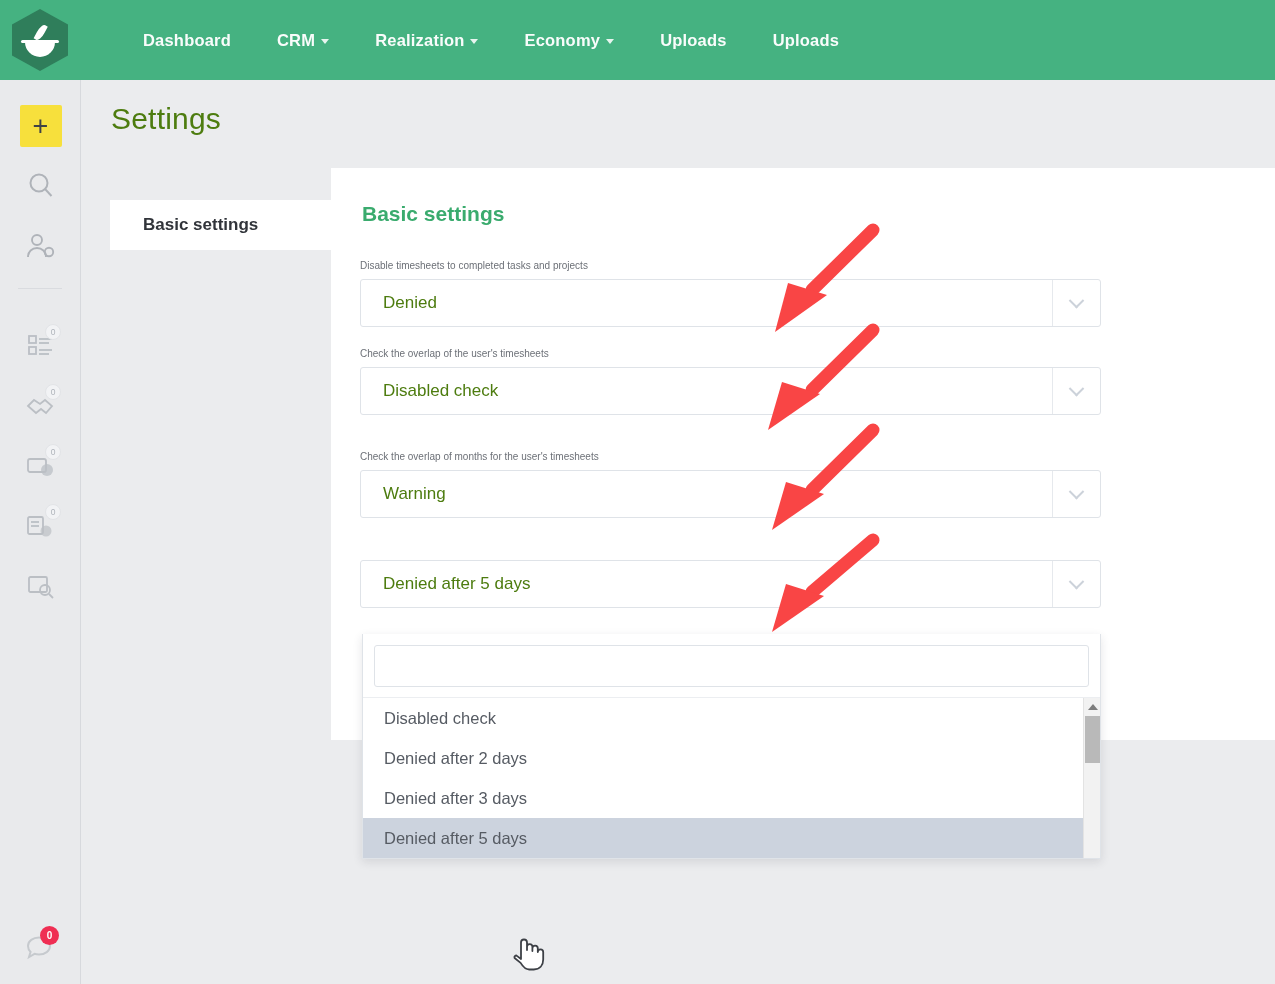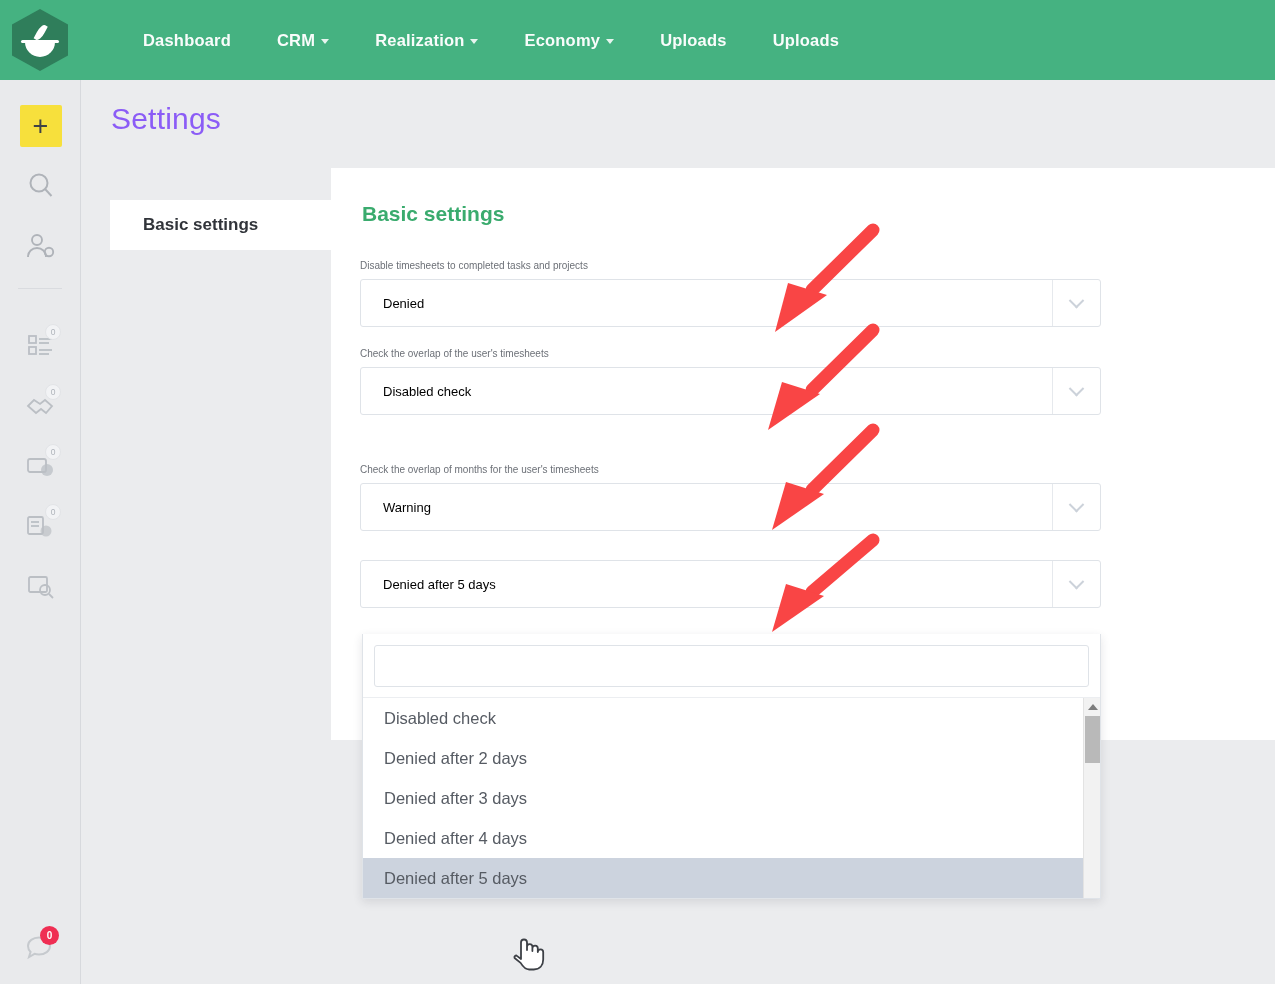--- a/index.html
+++ b/index.html
@@ -92,21 +92,21 @@
     position: absolute; right: 22px; top: 8px;
     width: 19px; height: 19px; border-radius: 50%;
     background: #ef2e53; color: #fff;
     font-size: 10px; line-height: 19px; text-align: center; font-weight: 700;
   }
 
   
   .page { position: absolute; left: 81px; top: 80px; width: 1194px; height: 904px; }
   .page-title {
     position: absolute; left: 30px; top: 22px;
-    font-size: 30px; color: #8b5cf6; font-weight: 400; letter-spacing: .2px;
+    font-size: 30px; color: #4d7c0f; font-weight: 400; letter-spacing: .2px;
   }
 
   
   .subnav { position: absolute; left: 29px; top: 120px; width: 250px; }
   .subnav-item {
     height: 50px; display: flex; align-items: center;
     padding-left: 33px; font-size: 17px; color: #55585e; cursor: pointer;
   }
   .subnav-item.active {
     background: #ffffff; color: #31343a; font-weight: 700;
@@ -126,21 +126,21 @@
   .field { position: absolute; left: 29px; width: 741px; }
   .field-label {
     font-size: 10px; color: #6c7077; margin-bottom: 8px; display: block;
   }
   .select-box {
     position: relative; height: 48px; background: #fff;
     border: 1px solid #dfe3e8; border-radius: 3px;
     display: flex; align-items: center; cursor: pointer;
   }
   .select-value {
-    padding-left: 22px; font-size: 13px; color: #000000;
+    padding-left: 22px; font-size: 17px; color: #4d7c0f;
   }
   .select-arrow {
     position: absolute; right: 0; top: 0; bottom: 0; width: 48px;
     border-left: 1px solid #e6e9ed;
     display: flex; align-items: center; justify-content: center;
   }
   .chev {
     width: 11px; height: 11px; border-right: 2px solid #ccd2da;
     border-bottom: 2px solid #ccd2da; transform: rotate(45deg) translate(-2px,-2px);
   }
@@ -362,21 +362,21 @@
       <div class="field" style="top:180px">
         <label class="field-label">Check the overlap of the user's timesheets</label>
         <div class="select-box">
           <span class="select-value">Disabled check</span>
           <span class="select-arrow">
               <i class="chev"></i>
             </span>
         </div>
       </div>
 
-      <div class="field" style="top:296px">
+      <div class="field" style="top:283px">
         <label class="field-label">Check the overlap of months for the user's timesheets</label>
         <div class="select-box">
           <span class="select-value">Warning</span>
           <span class="select-arrow">
               <i class="chev"></i>
             </span>
         </div>
       </div>
 
       <div class="field" style="top:392px">
@@ -396,23 +396,20 @@
     </div>
     <div class="dd-list">
       <div class="dd-item">
         <span>Disabled check</span>
       </div>
       <div class="dd-item">
         <span>Denied after 2 days</span>
       </div>
       <div class="dd-item">
         <span>Denied after 3 days</span>
-      </div>
-      <div class="dd-item">
-        <span>Denied after 4 days</span>
       </div>
       <div class="dd-item selected">
         <span>Denied after 5 days</span>
       </div>
 
       <div class="dd-scrollbar">
         <div class="sb-arrow up">
             <i class="sb-tri-up"></i>
           </div>
         <div class="sb-thumb"></div>

